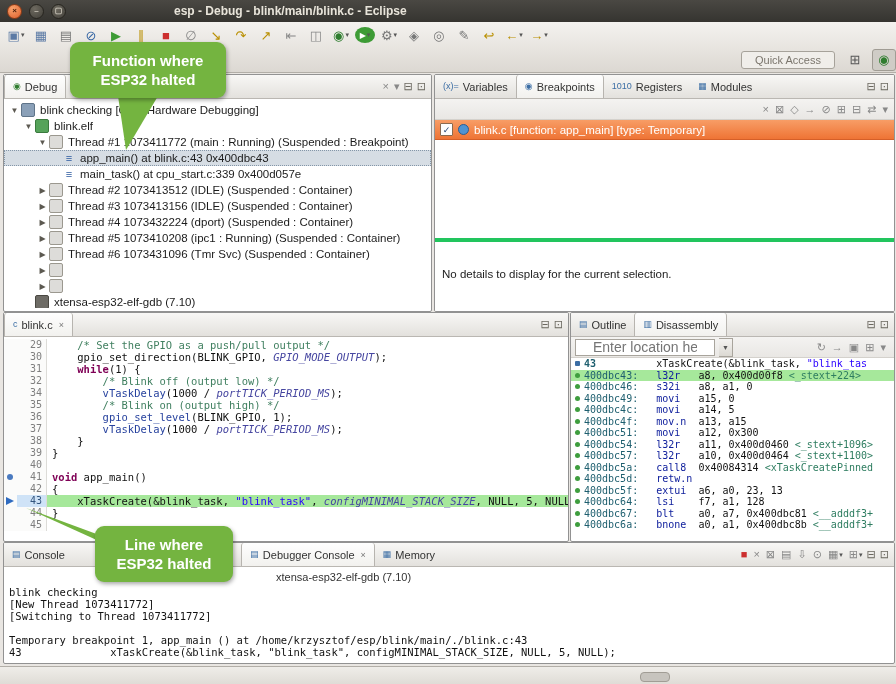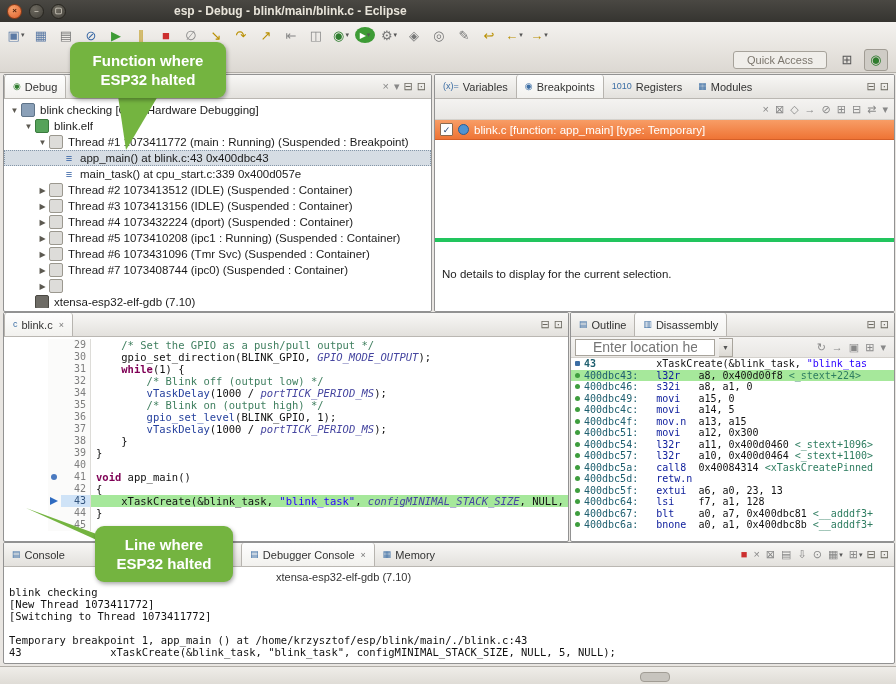--- a/index.html
+++ b/index.html
@@ -16,21 +16,21 @@
   .winbtn.minb,.winbtn.maxb{background:radial-gradient(circle at 35% 30%,#6e6a60,#42403a);border:1px solid #27251f;color:#cfcabe;}
   .title-text{margin-left:108px;}
 
   
   .toolbar{position:absolute;left:0;top:22px;width:896px;height:50px;
     background:linear-gradient(#f4f2ef,#dcd8d2);border-bottom:1px solid #b2aea7;}
   .tbrow1{display:flex;align-items:center;height:26px;padding-left:5px;gap:3px;}
   .tbi{display:inline-flex;align-items:center;justify-content:center;height:20px;min-width:18px;
     padding:0 2px;border-radius:3px;font-size:13px;color:#666;cursor:default;}
   .tbi .dd{font-size:7px;color:#555;margin-left:1px;}
-  .tbrow2{display:flex;align-items:center;justify-content:flex-end;height:23px;padding-right:8px;gap:9px;}
+  .tbrow2{display:flex;align-items:center;justify-content:flex-end;height:23px;padding-right:0;gap:9px;}
   .quick-access{border:1px solid #a6a29a;border-radius:3px;padding:2px 13px;font-size:11px;
     color:#7b766d;background:#f0eeea;}
   .persp{display:flex;gap:6px;align-items:center;}
   .persp .tbi.activep{background:#cfccc6;border:1px solid #a09c94;}
 
   
   .panel{position:absolute;background:#fff;border:1px solid #929292;border-radius:2px;overflow:hidden;}
   .tabbar{height:23px;background:linear-gradient(#f8f7f5,#e3e1dd);border-bottom:1px solid #bab7b2;
     display:flex;align-items:stretch;font-size:11px;color:#333;}
   .tabs{display:flex;align-items:stretch;}
@@ -67,21 +67,21 @@
   .cb{width:11px;height:11px;background:#fdfdfd;border:1px solid #8a6a50;border-radius:1px;
     display:inline-flex;align-items:center;justify-content:center;font-size:9px;color:#1c3f72;flex:none;}
   .bpdot{width:9px;height:9px;border-radius:50%;background:#4f93d2;border:1px solid #2c5d92;flex:none;}
   .bplist{height:118px;background:#fff;}
   .details{border-top:4px solid #22c55e;height:92px;background:#fff;}
   .emptymsg{font-size:11.5px;color:#222;padding:26px 0 0 7px;}
 
   
   #editor-lines{padding-top:2px;background:#fff;}
   .eline{display:flex;height:12px;line-height:12px;font-family:"DejaVu Sans Mono",monospace;
-    font-size:10.5px;white-space:pre;padding-left:44px;}
+    font-size:10.5px;white-space:pre;}
   .egut{width:13px;flex:none;position:relative;background:#fbfbfa;}
   .enum{width:25px;flex:none;text-align:right;padding-right:4px;color:#7e7e7e;
     background:#fbfbfa;font-size:10px;border-right:1px solid #dddcd8;}
   .ecode{flex:1;padding-left:5px;}
   .eline.cur .ecode{background:#a6e89b;}
   .eline.cur .enum{background:#cfe3f7;color:#33557e;}
   .mk-arrow{position:absolute;left:2px;top:2px;width:0;height:0;border-top:4px solid transparent;
     border-bottom:4px solid transparent;border-left:8px solid #2f6bc0;}
   .mk-dot{position:absolute;left:3px;top:3px;width:6px;height:6px;border-radius:50%;background:#4a7ac0;}
   .c-cmt{color:#3f7f5f;}
@@ -299,21 +299,20 @@
           <span class="tlabel">Thread #5 1073410208 (ipc1 : Running) (Suspended : Container)</span>
         </div>
         <div class="trow" style="padding-left: 32px;">
           <span class="arrow">▶</span>
           <span class="ticon ticon-thread"></span>
           <span class="tlabel">Thread #6 1073431096 (Tmr Svc) (Suspended : Container)</span>
         </div>
         <div class="trow" style="padding-left: 32px;">
           <span class="arrow">▶</span>
           <span class="ticon ticon-thread"></span>
-          <span class="tlabel">Thread #7 1073408744 (ipc0) (Suspended : Container)</span>
         </div>
         <div class="trow" style="padding-left: 32px;">
           <span class="arrow">▶</span>
           <span class="ticon ticon-thread"></span>
         </div>
         <div class="trow" style="padding-left: 18px;">
           <span class="arrow"></span>
           <span class="ticon ticon-gdb"></span>
           <span class="tlabel">xtensa-esp32-elf-gdb (7.10)</span>
         </div>

